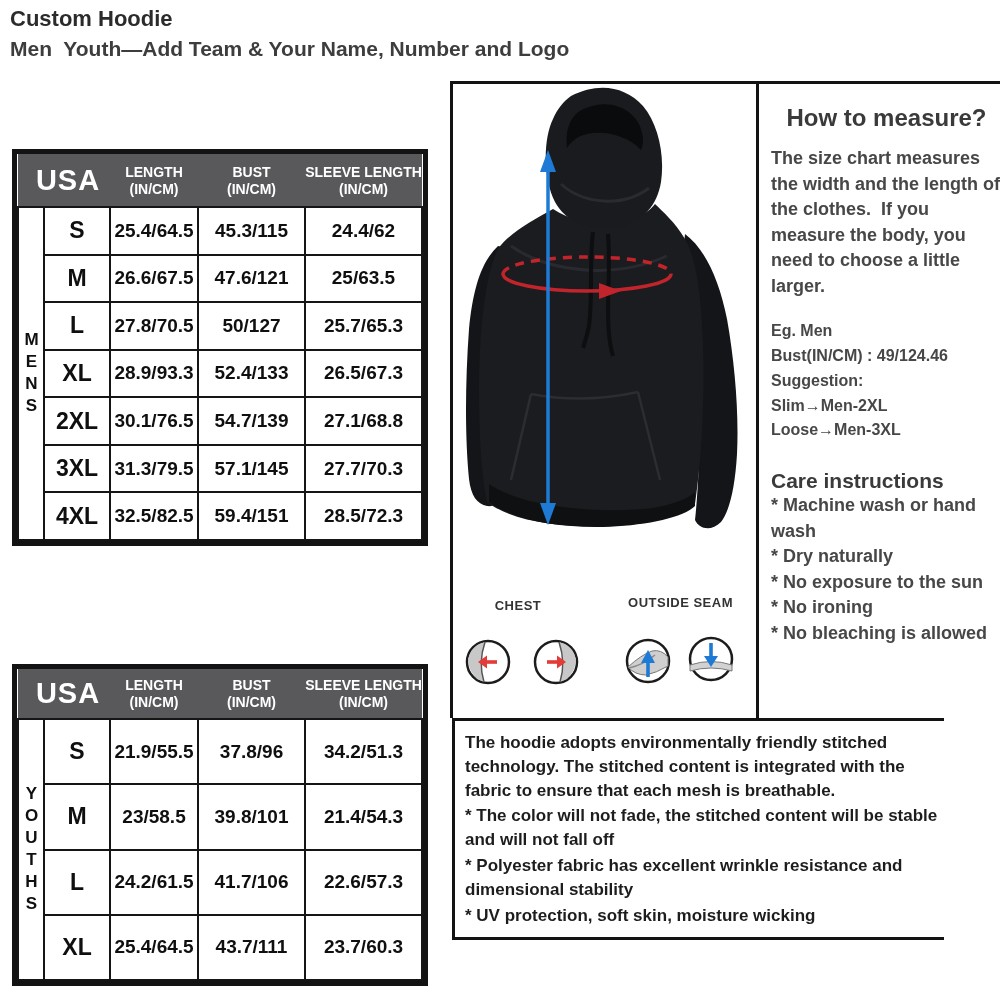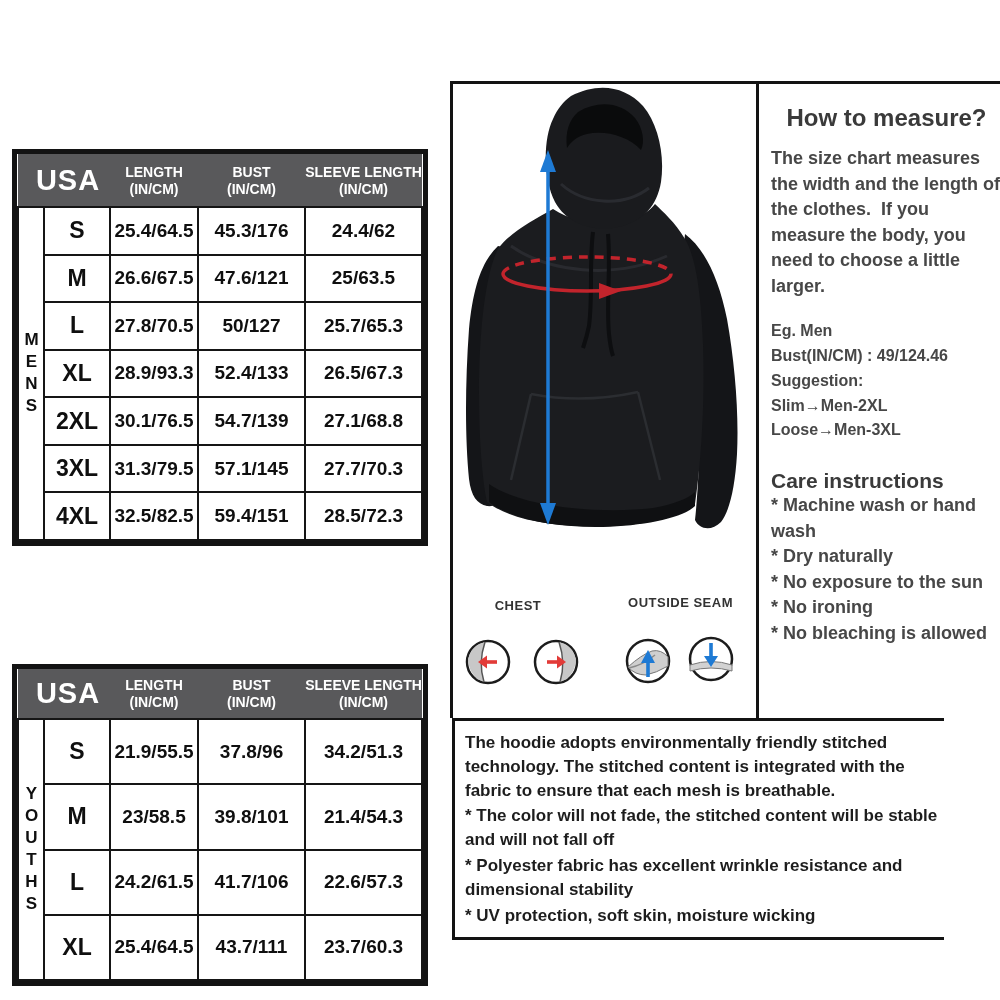--- a/index.html
+++ b/index.html
@@ -62,20 +62,24 @@
   
   .desc{position:absolute;left:452px;top:718px;width:492px;height:222px;
     border:3px solid #131313;border-right:0;padding:8px 6px 6px 10px;background:#fff;}
   .desc p{font-size:17px;font-weight:bold;color:#1d1d1d;line-height:1.4;margin:2px 0;}
 </style>
 </head>
 <body>
 
 <div class="page">
 
+  <div class="hdr">
+    <div class="title">Custom Hoodie</div>
+    <div class="subtitle">Men  Youth—Add Team &amp; Your Name, Number and Logo</div>
+  </div>
 
   <div class="chart chart-mens">
     <table>
       <colgroup>
           <col style="width:26px">
           <col style="width:66px">
           <col style="width:88px">
           <col style="width:107px">
           <col>
         </colgroup>
@@ -92,21 +96,21 @@
             </th>
         <th>
               <span class="clabel">SLEEVE LENGTH</span>
               <span class="unit">(IN/CM)</span>
             </th>
       </tr>
       <tr>
         <td class="grp" rowspan="7">MENS</td>
         <td class="sz">S</td>
         <td>25.4/64.5</td>
-        <td>45.3/176</td>
+        <td>45.3/115</td>
         <td>24.4/62</td>
       </tr>
       <tr>
         <td class="sz">M</td>
         <td>26.6/67.5</td>
         <td>47.6/121</td>
         <td>25/63.5</td>
       </tr>
       <tr>
         <td class="sz">L</td>

